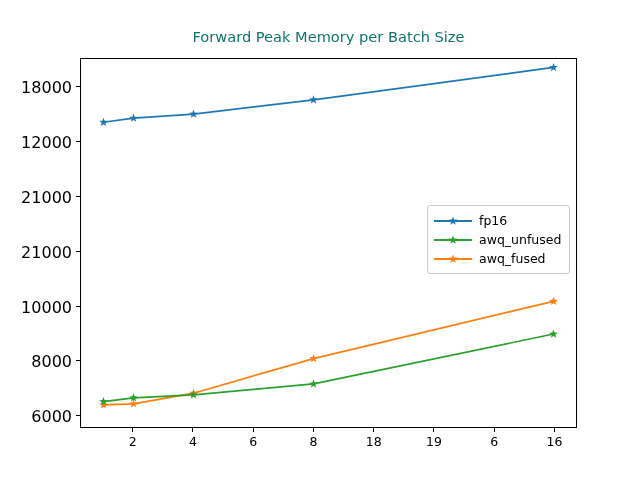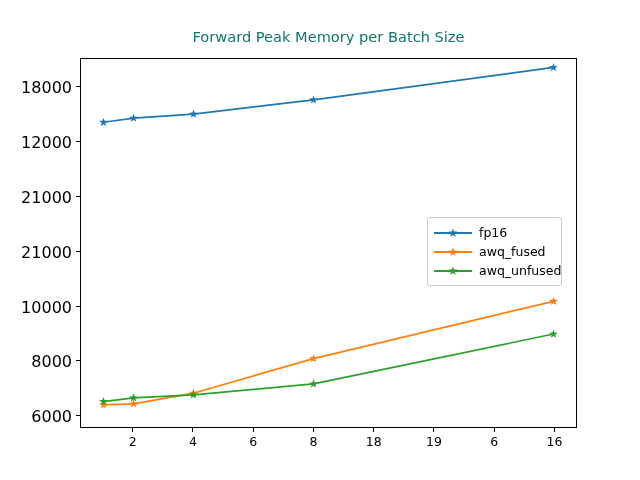--- a/index.html
+++ b/index.html
@@ -116,23 +116,22 @@
   }
 
   
   #legend {
     position: absolute;
     left: 427px;
     top: 205px;
     border: 1px solid #cccccc;
     border-radius: 3px;
     background: rgba(255,255,255,0.9);
-    padding: 5px 0 5px 6px;
+    padding: 5px 8px 5px 6px;
     box-sizing: border-box;
-    margin-top: 12px;
   }
   .legend-row {
     display: flex;
     align-items: center;
     height: 19px;
   }
   .legend-swatch {
     width: 38px;
     height: 14px;
     position: relative;
@@ -269,31 +268,31 @@
         <span class="legend-swatch">
           <span class="legend-line" style="background: rgb(31, 119, 180);"></span>
           <span class="legend-marker"><svg width="10" height="10" viewBox="0 0 10 10">
               <path fill="#1f77b4" d="M5.00,0.40L6.12,3.46L9.37,3.58L6.81,5.59L7.70,8.72L5.00,6.90L2.30,8.72L3.19,5.59L0.63,3.58L3.88,3.46Z"></path>
             </svg></span>
         </span>
         <span class="legend-label">fp16</span>
       </div>
       <div class="legend-row">
         <span class="legend-swatch">
+          <span class="legend-line" style="background: rgb(44, 160, 44);"></span>
+          <span class="legend-marker"><svg width="10" height="10" viewBox="0 0 10 10">
+              <path fill="#2ca02c" d="M5.00,0.40L6.12,3.46L9.37,3.58L6.81,5.59L7.70,8.72L5.00,6.90L2.30,8.72L3.19,5.59L0.63,3.58L3.88,3.46Z"></path>
+            </svg></span>
+        </span>
+        <span class="legend-label">awq_unfused</span>
+      </div>
+      <div class="legend-row">
+        <span class="legend-swatch">
           <span class="legend-line" style="background: rgb(255, 127, 14);"></span>
           <span class="legend-marker"><svg width="10" height="10" viewBox="0 0 10 10">
               <path fill="#ff7f0e" d="M5.00,0.40L6.12,3.46L9.37,3.58L6.81,5.59L7.70,8.72L5.00,6.90L2.30,8.72L3.19,5.59L0.63,3.58L3.88,3.46Z"></path>
             </svg></span>
         </span>
         <span class="legend-label">awq_fused</span>
       </div>
-      <div class="legend-row">
-        <span class="legend-swatch">
-          <span class="legend-line" style="background: rgb(44, 160, 44);"></span>
-          <span class="legend-marker"><svg width="10" height="10" viewBox="0 0 10 10">
-              <path fill="#2ca02c" d="M5.00,0.40L6.12,3.46L9.37,3.58L6.81,5.59L7.70,8.72L5.00,6.90L2.30,8.72L3.19,5.59L0.63,3.58L3.88,3.46Z"></path>
-            </svg></span>
-        </span>
-        <span class="legend-label">awq_unfused</span>
-      </div>
     </div>
 
 </div>
 
 </body></html>

